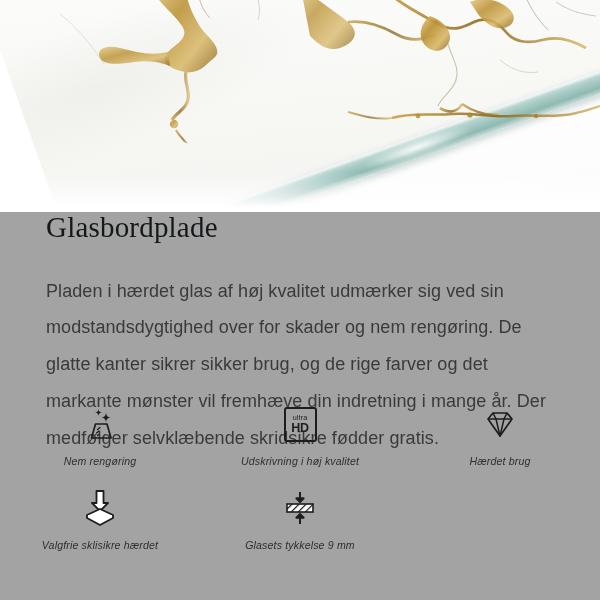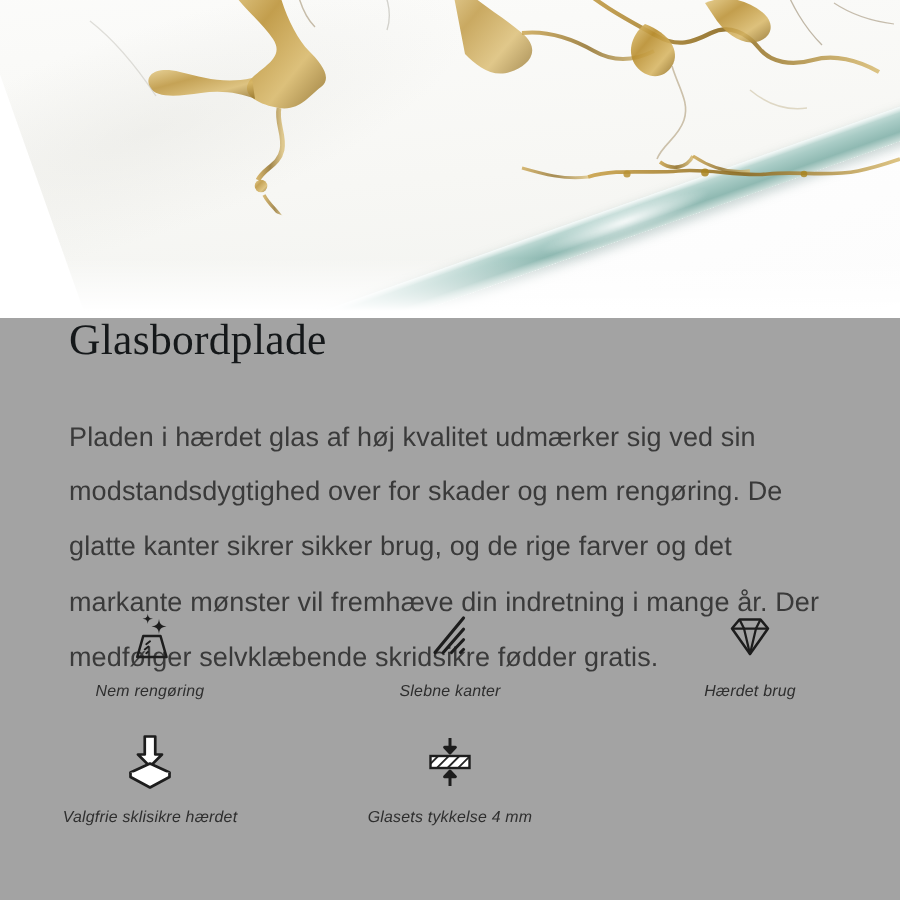--- a/index.html
+++ b/index.html
@@ -216,32 +216,30 @@
         <svg width="40" height="34" viewBox="0 0 40 34">
           <path d="M11.5 31 L15.5 17 L27 17 L31 31 Z" fill="none" stroke="#1d1d1d" stroke-width="1.7" stroke-linejoin="round"></path>
           <path d="M17.5 22.5 L20 20.5 M16.5 26 L19 24 M17.5 28.5 L18.6 27.6" stroke="#1d1d1d" stroke-width="1.3" stroke-linecap="round"></path>
           <path d="M26 5.5 C26.3 9 27.6 10.2 31 10.6 C27.6 11 26.3 12.2 26 15.6 C25.7 12.2 24.4 11 21 10.6 C24.4 10.2 25.7 9 26 5.5 Z" fill="#1d1d1d"></path>
           <path d="M18.5 2 C18.7 4.4 19.6 5.3 22 5.5 C19.6 5.7 18.7 6.6 18.5 9 C18.3 6.6 17.4 5.7 15 5.5 C17.4 5.3 18.3 4.4 18.5 2 Z" fill="#1d1d1d"></path>
         </svg>
       </div>
       <div class="cap">Nem rengøring</div>
     </div>
 
-
-    <div class="feature">
-      <div class="ico">
-        <svg width="34" height="32" viewBox="0 0 34 32">
-          <path d="M26 4 L7 27" stroke="#1d1d1d" stroke-width="2.1" stroke-linecap="round"></path>
-          <path d="M26 11.5 L12.5 27" stroke="#1d1d1d" stroke-width="2.1" stroke-linecap="round"></path>
-          <path d="M26 18.5 L18 27" stroke="#1d1d1d" stroke-width="2.1" stroke-linecap="round"></path>
-          <path d="M26 25 L24 27" stroke="#1d1d1d" stroke-width="2.1" stroke-linecap="round"></path>
-        </svg>
-      </div>
-      <div class="cap">Slebne kanter</div>
-    </div>
+    <div class="feature">
+      <div class="ico">
+        <div class="hdbox">
+          <span class="u">ultra</span>
+          <span class="h">HD</span>
+        </div>
+      </div>
+      <div class="cap">Udskrivning i høj kvalitet</div>
+    </div>
+
 
     <div class="feature">
       <div class="ico">
         <svg width="40" height="34" viewBox="0 0 40 34">
           <path d="M8 12 L13 6 L27 6 L32 12 L20 29 Z" fill="none" stroke="#1d1d1d" stroke-width="1.7" stroke-linejoin="round"></path>
           <path d="M8 12 L32 12" stroke="#1d1d1d" stroke-width="1.5"></path>
           <path d="M13 6 L16 12 L20 29 L24 12 L27 6" fill="none" stroke="#1d1d1d" stroke-width="1.5" stroke-linejoin="round"></path>
         </svg>
       </div>
       <div class="cap">Hærdet brug</div>
@@ -265,17 +263,17 @@
             <pattern id="hatch" width="5" height="5" patternTransform="rotate(45)" patternUnits="userSpaceOnUse">
               <rect width="5" height="5" fill="#ffffff"></rect>
               <line x1="0" y1="0" x2="0" y2="5" stroke="#1d1d1d" stroke-width="2.4"></line>
             </pattern>
           </defs>
           <path d="M22 3 L22 11 M18.4 9.2 L22 13 L25.6 9.2 Z" stroke="#1d1d1d" stroke-width="2" fill="#1d1d1d" stroke-linejoin="round"></path>
           <rect x="9" y="15" width="26" height="8" fill="url(#hatch)" stroke="#1d1d1d" stroke-width="1.6"></rect>
           <path d="M22 35 L22 27 M18.4 28.8 L22 25 L25.6 28.8 Z" stroke="#1d1d1d" stroke-width="2" fill="#1d1d1d" stroke-linejoin="round"></path>
         </svg>
       </div>
-      <div class="cap">Glasets tykkelse 4 mm</div>
+      <div class="cap">Glasets tykkelse 9 mm</div>
     </div>
 
   </div>
 </div>
 
 </body></html>

